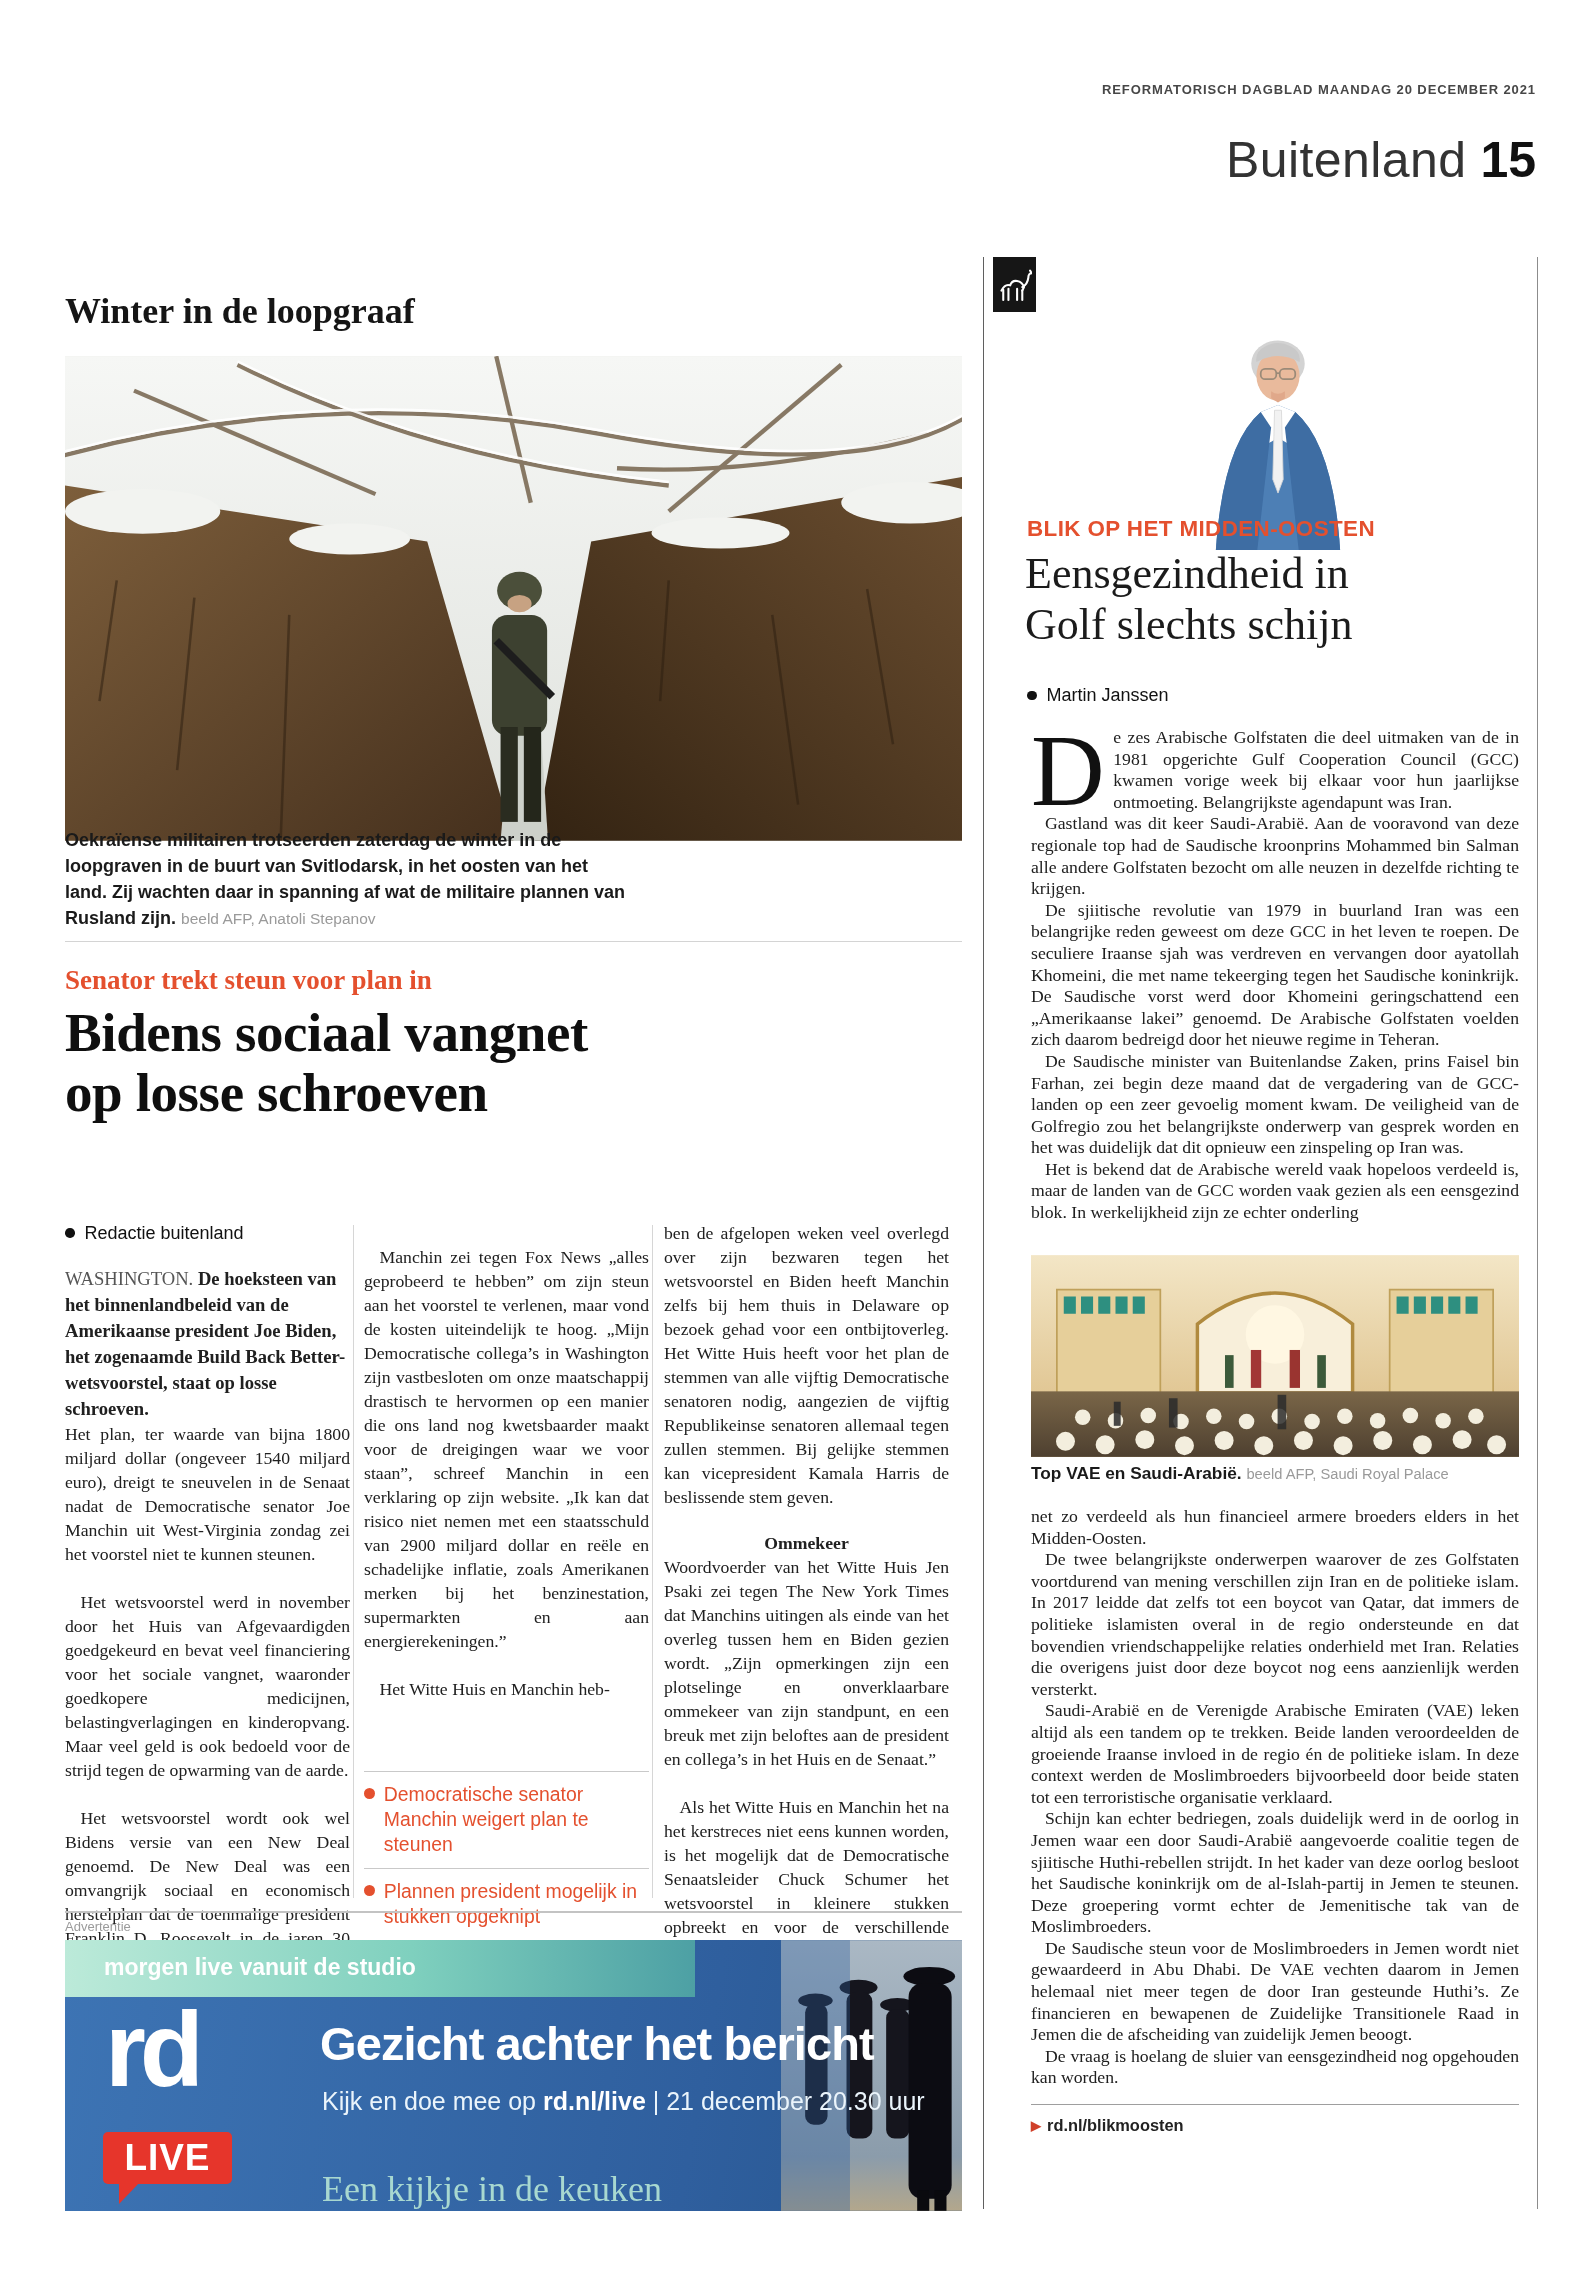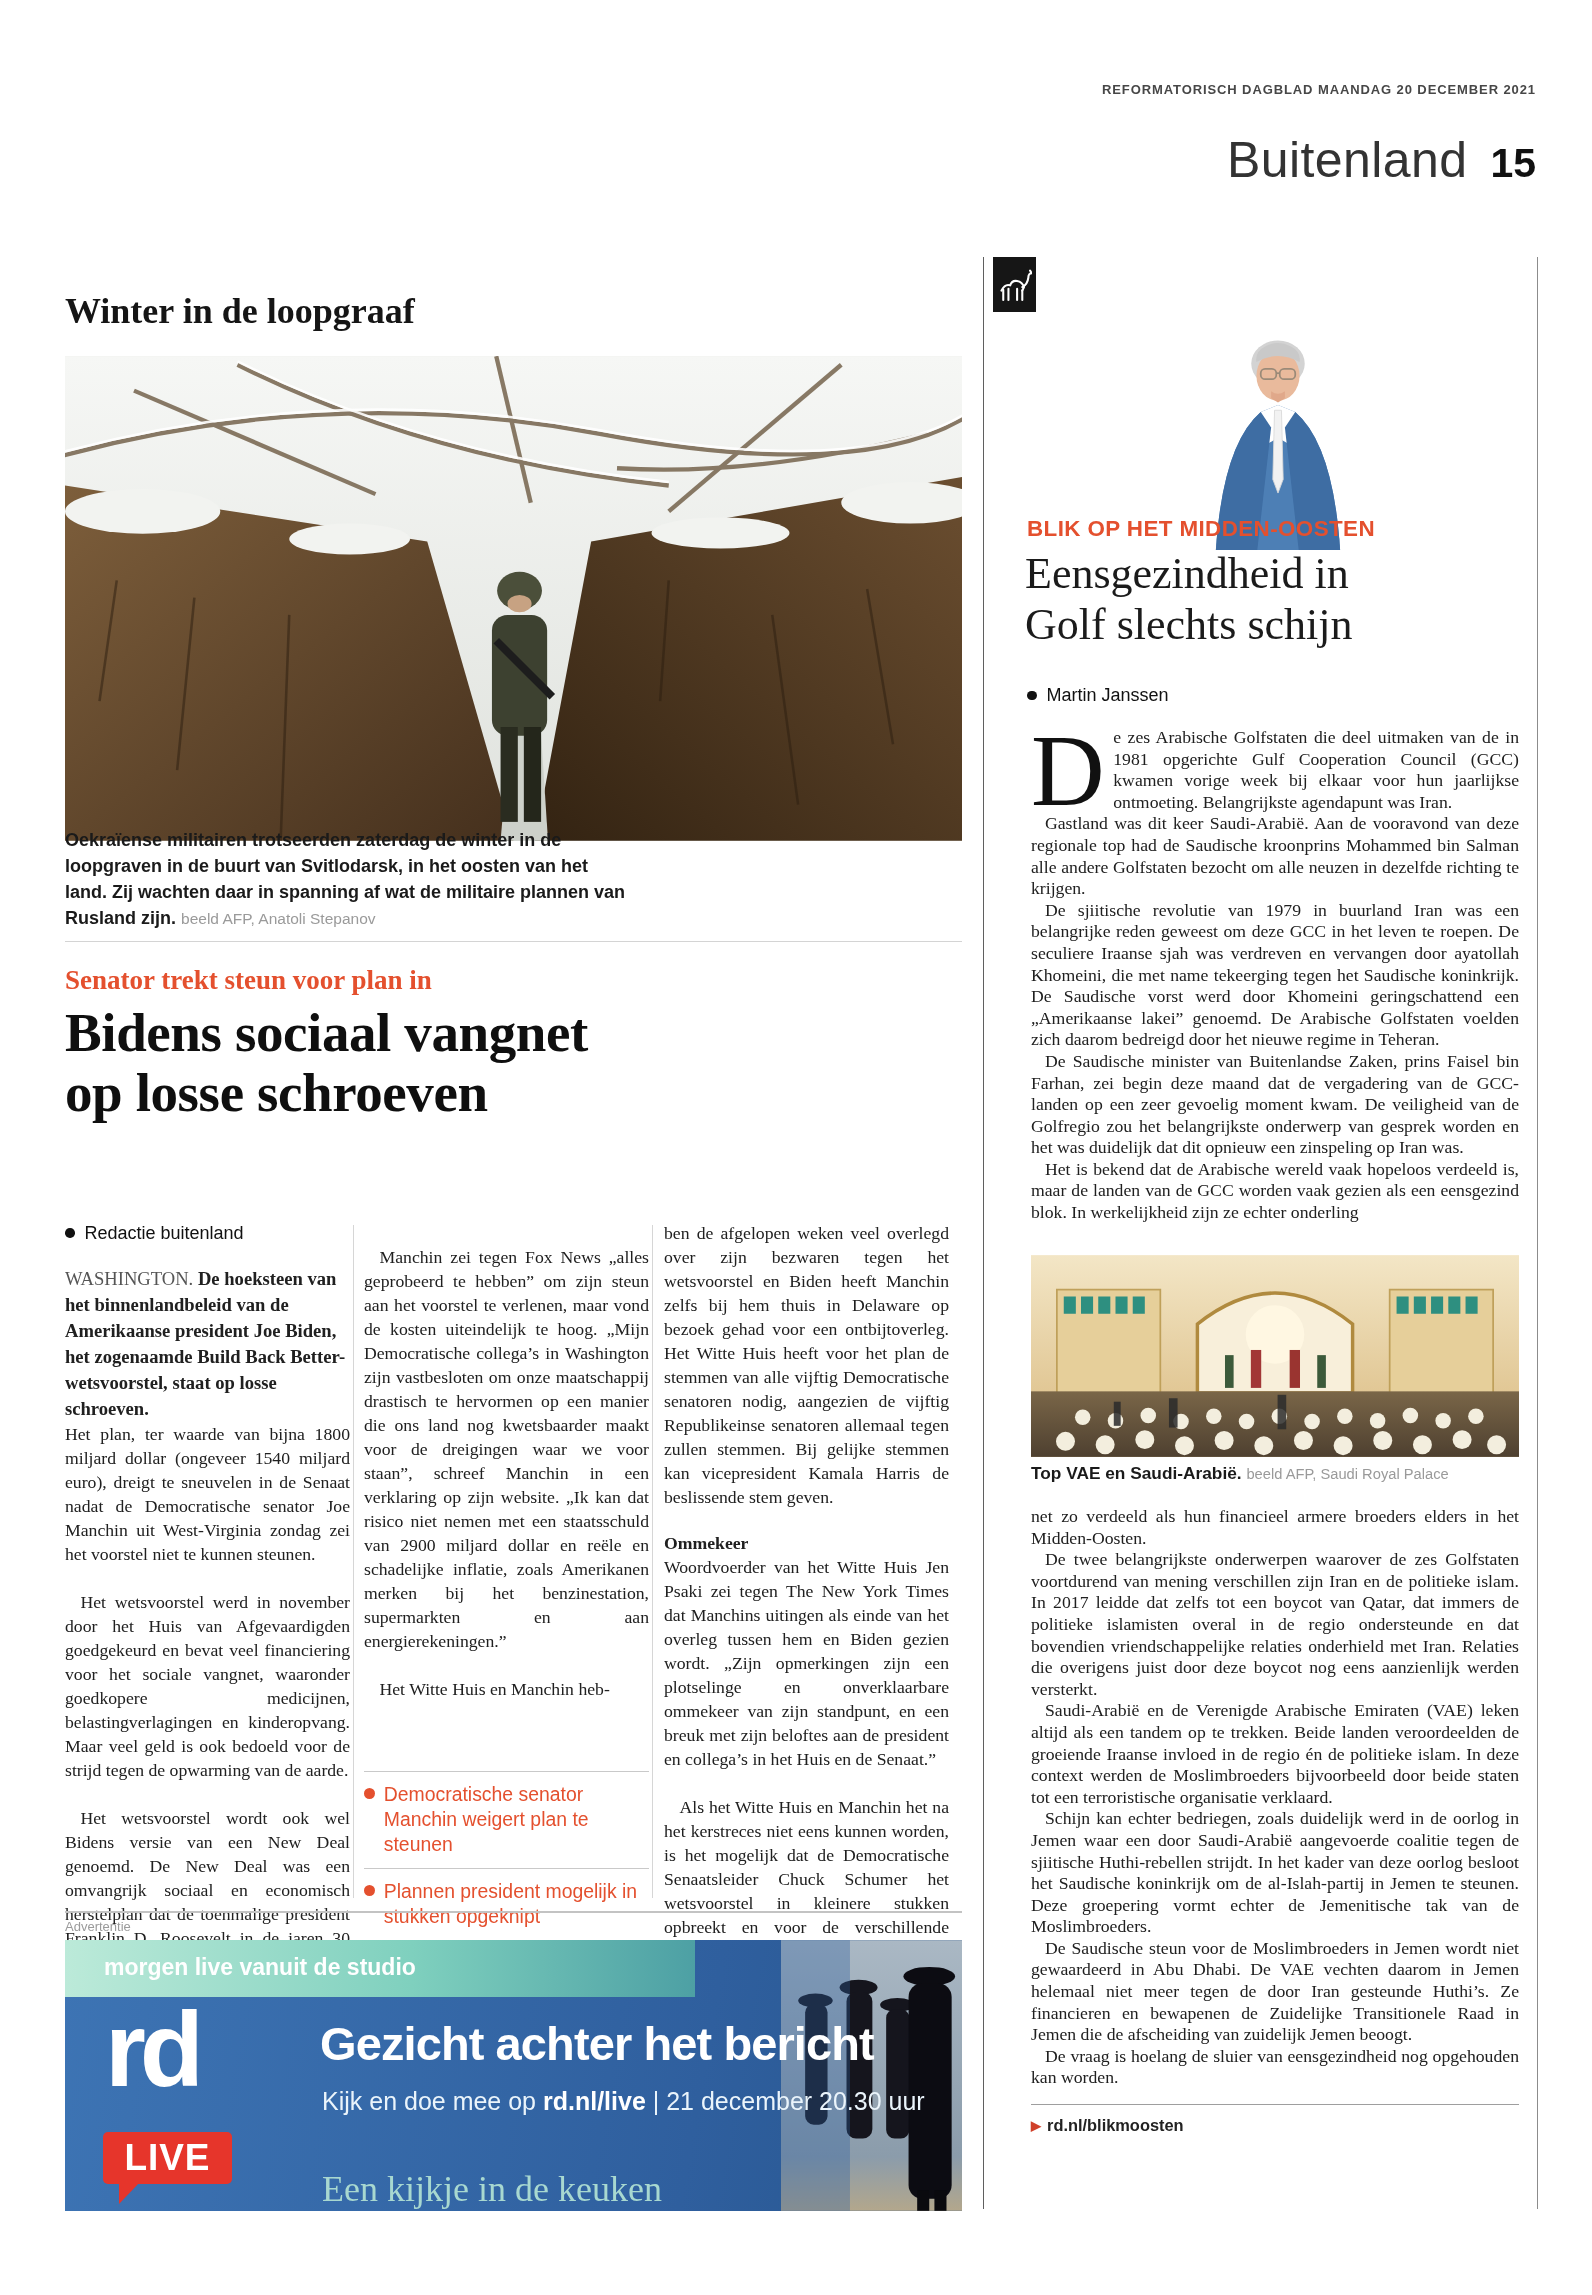--- a/index.html
+++ b/index.html
@@ -5,41 +5,41 @@
   html,body{margin:0;padding:0;background:#ffffff;}
   #page{position:relative;width:1592px;height:2295px;background:#fff;overflow:hidden;
         font-family:"Liberation Serif", serif;color:#1c1c1c;}
   .sans{font-family:"Liberation Sans", sans-serif;}
   .abs{position:absolute;}
 
   
   #masthead{top:82px;right:56px;font-size:13px;font-weight:600;letter-spacing:0.9px;color:#474747;}
   #pagetitle{top:131px;right:56px;display:flex;align-items:baseline;gap:14px;}
   #pagetitle .section{font-size:50px;font-weight:400;color:#333;letter-spacing:0.4px;}
-  #pagetitle .num{font-size:41px;font-weight:700;color:#111;margin-left:9px;}
+  #pagetitle .num{font-size:50px;font-weight:700;color:#111;}
 
   
   #feat-title{left:65px;top:290px;font-size:36px;font-weight:700;color:#151515;}
   #feat-photo{left:65px;top:356px;width:897px;height:485px;overflow:hidden;background:#e8e8e4;}
   #feat-caption{left:65px;top:827px;width:565px;font-size:18px;line-height:26px;font-weight:700;color:#1a1a1a;}
   #feat-caption .credit{font-weight:400;color:#9a9a9a;font-size:15.5px;}
   .hline{background:#d4d4d4;height:0.9px;}
 
   
   #kicker{left:65px;top:965px;font-size:27px;font-weight:600;color:#e4502e;}
   #headline{left:65px;top:1003px;font-size:55px;line-height:1.09;font-weight:700;color:#0f0f0f;letter-spacing:-0.4px;}
   .col{position:absolute;width:285px;font-size:17.7px;line-height:24px;text-align:justify;color:#202020;}
   .col p{margin:0;}
   .col p.ind{text-indent:15.5px;margin-top:24px;}
   .byline{display:flex;align-items:center;gap:10px;font-size:18px;font-weight:400;color:#111;
           font-family:"Liberation Sans", sans-serif;margin-bottom:21px;}
   .dot{width:9.5px;height:9.5px;border-radius:50%;background:#111;flex:0 0 auto;}
   .intro{font-weight:700;font-size:18.6px;line-height:26px;margin:0 0 22.4px 0;text-align:left;}
   .intro .loc{font-weight:400;color:#555;}
-  .subhead{font-weight:700;margin:22.4px 0 0 0 !important;text-align:left;}
+  .subhead{font-weight:700;margin:22.4px 0 0 0 !important;text-align:center;}
   .colrule{width:0.9px;background:#d6d6d6;}
   #teasers{left:364px;top:1771px;width:285px;font-family:"Liberation Sans", sans-serif;}
   .teaser{display:flex;gap:8.6px;color:#e4502e;font-size:19.4px;line-height:25px;font-weight:500;padding:10.4px 0;}
   .teaser .tdot{width:11.2px;height:11.2px;border-radius:50%;background:#e4502e;margin-top:6px;flex:0 0 auto;}
   .tease-rule{height:0.9px;background:#c9c9c9;}
 
   
   #ad-sep{left:65px;top:1911px;width:897px;height:1.7px;background:#c3c3c3;}
   #ad-label{left:65px;top:1919px;font-size:13px;color:#9b9b9b;text-align:center;}
   #ad{left:65px;top:1940px;width:897px;height:271px;overflow:hidden;background:linear-gradient(100deg,#3d74b4 0%,#2f5f9e 70%,#27568f 100%);}

